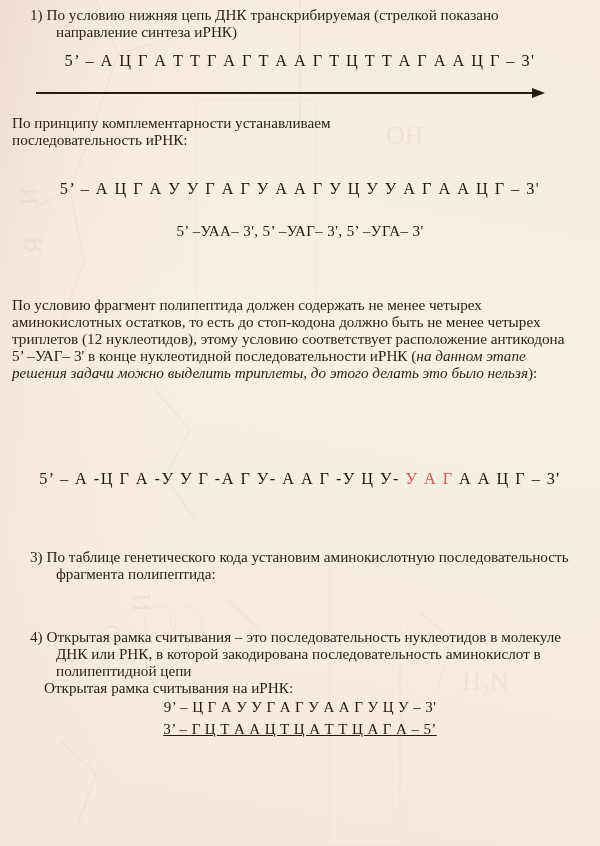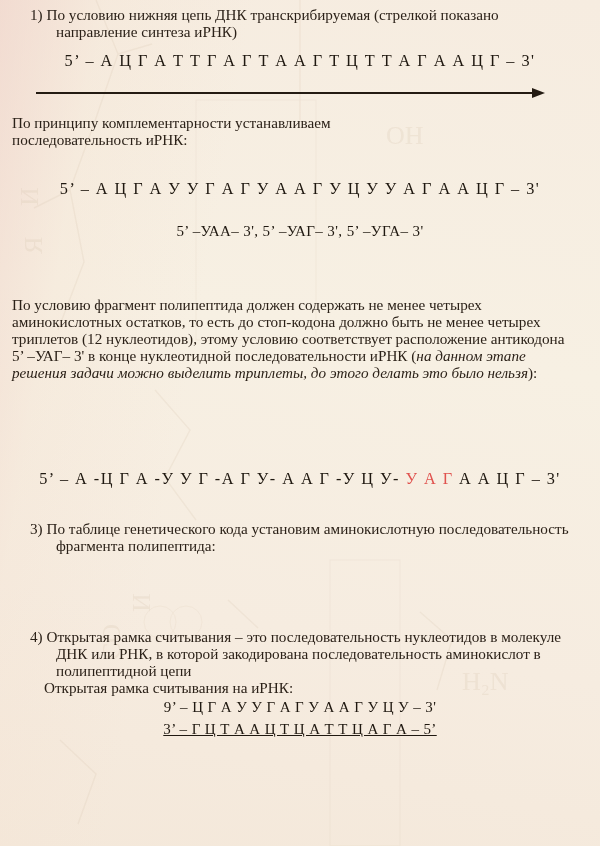--- a/index.html
+++ b/index.html
@@ -172,21 +172,21 @@
     </div>
 
     <div class="block" style="top:296px;">
       <div class="para flush"><span>По условию фрагмент полипептида должен содержать не менее четырех аминокислотных остатков, то есть до стоп-кодона должно быть не менее четырех триплетов (12 нуклеотидов), этому условию соответствует расположение антикодона 5’ –УАГ– 3' в конце нуклеотидной последовательности иРНК (</span><i>на данном этапе решения задачи можно выделить триплеты, до этого делать это было нельзя</i><span>):</span></div>
     </div>
 
     <div class="block" style="top:468px;">
       <div class="seq"><span>5’ – А -Ц Г А -У У Г -А Г У- А А Г -У Ц У- </span><span class="stop">У А Г</span><span> А А Ц Г – 3'</span></div>
     </div>
 
-    <div class="block" style="top:520px;">
+    <div class="block" style="top:548px;">
       <div class="para indent">
         <span class="num">3)</span>
         <span>По таблице генетического кода установим аминокислотную последовательность фрагмента полипептида:</span>
       </div>
     </div>
 
 
     <div class="block" style="top:628px;">
       <div class="para indent">
         <span class="num">4)</span>

